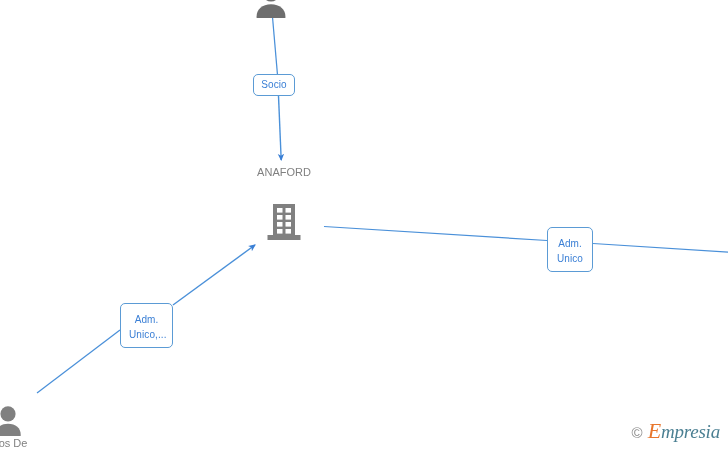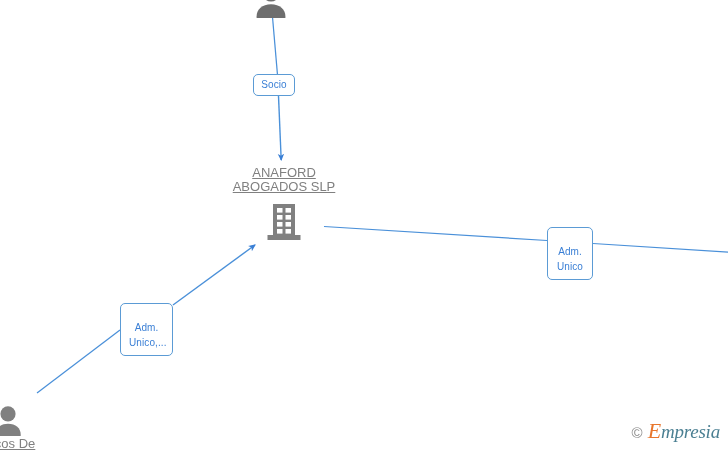--- a/index.html
+++ b/index.html
@@ -40,37 +40,36 @@
     border-radius: 5px;
     color: #3a7fd5;
     font-size: 10px;
     line-height: 13px;
     text-align: center;
     padding: 3px 6px 4px 6px;
     white-space: nowrap;
     letter-spacing: 0.1px;
   }
   .edge-label.two-line {
-    padding: 16px 8px 5px 8px;
+    padding: 8px 8px 5px 8px;
     line-height: 15px;
   }
   .edge-label span { display: block; }
 
   
   .node {
     position: absolute;
   }
   .node-caption {
     position: absolute;
     text-align: center;
     color: #808080;
-    font-size: 13px;
+    font-size: 11px;
     line-height: 13.5px;
     white-space: nowrap;
-    text-decoration: underline;
   }
   .node-caption span { display: block; }
 
   
   .building-icon {
     position: absolute;
     width: 34px;
     height: 36px;
   }
   
@@ -137,21 +136,20 @@
   </div>
 
   <div class="edge-label" style="left:249px; top:74px; width:42px;">
     <span>Socio</span>
   </div>
 
   <div class="node" style="left:218px; top:166px; width:124px; height:78px;">
 
     <div class="node-caption" style="left:0; top:0; width:124px;">
       <span>ANAFORD</span>
-      <span>ABOGADOS  SLP</span>
     </div>
 
     <svg class="building-icon" style="left:45px; top:38px;" width="34" height="36" viewBox="0 0 34 36" xmlns="http://www.w3.org/2000/svg">
 
       <rect x="6" y="0" width="22" height="31" fill="#808080"></rect>
 
       <rect x="0.5" y="31" width="33" height="5" fill="#808080"></rect>
 
       <rect x="10" y="4" width="5.5" height="4.6" fill="#ffffff"></rect>
       <rect x="18.5" y="4" width="5.5" height="4.6" fill="#ffffff"></rect>

